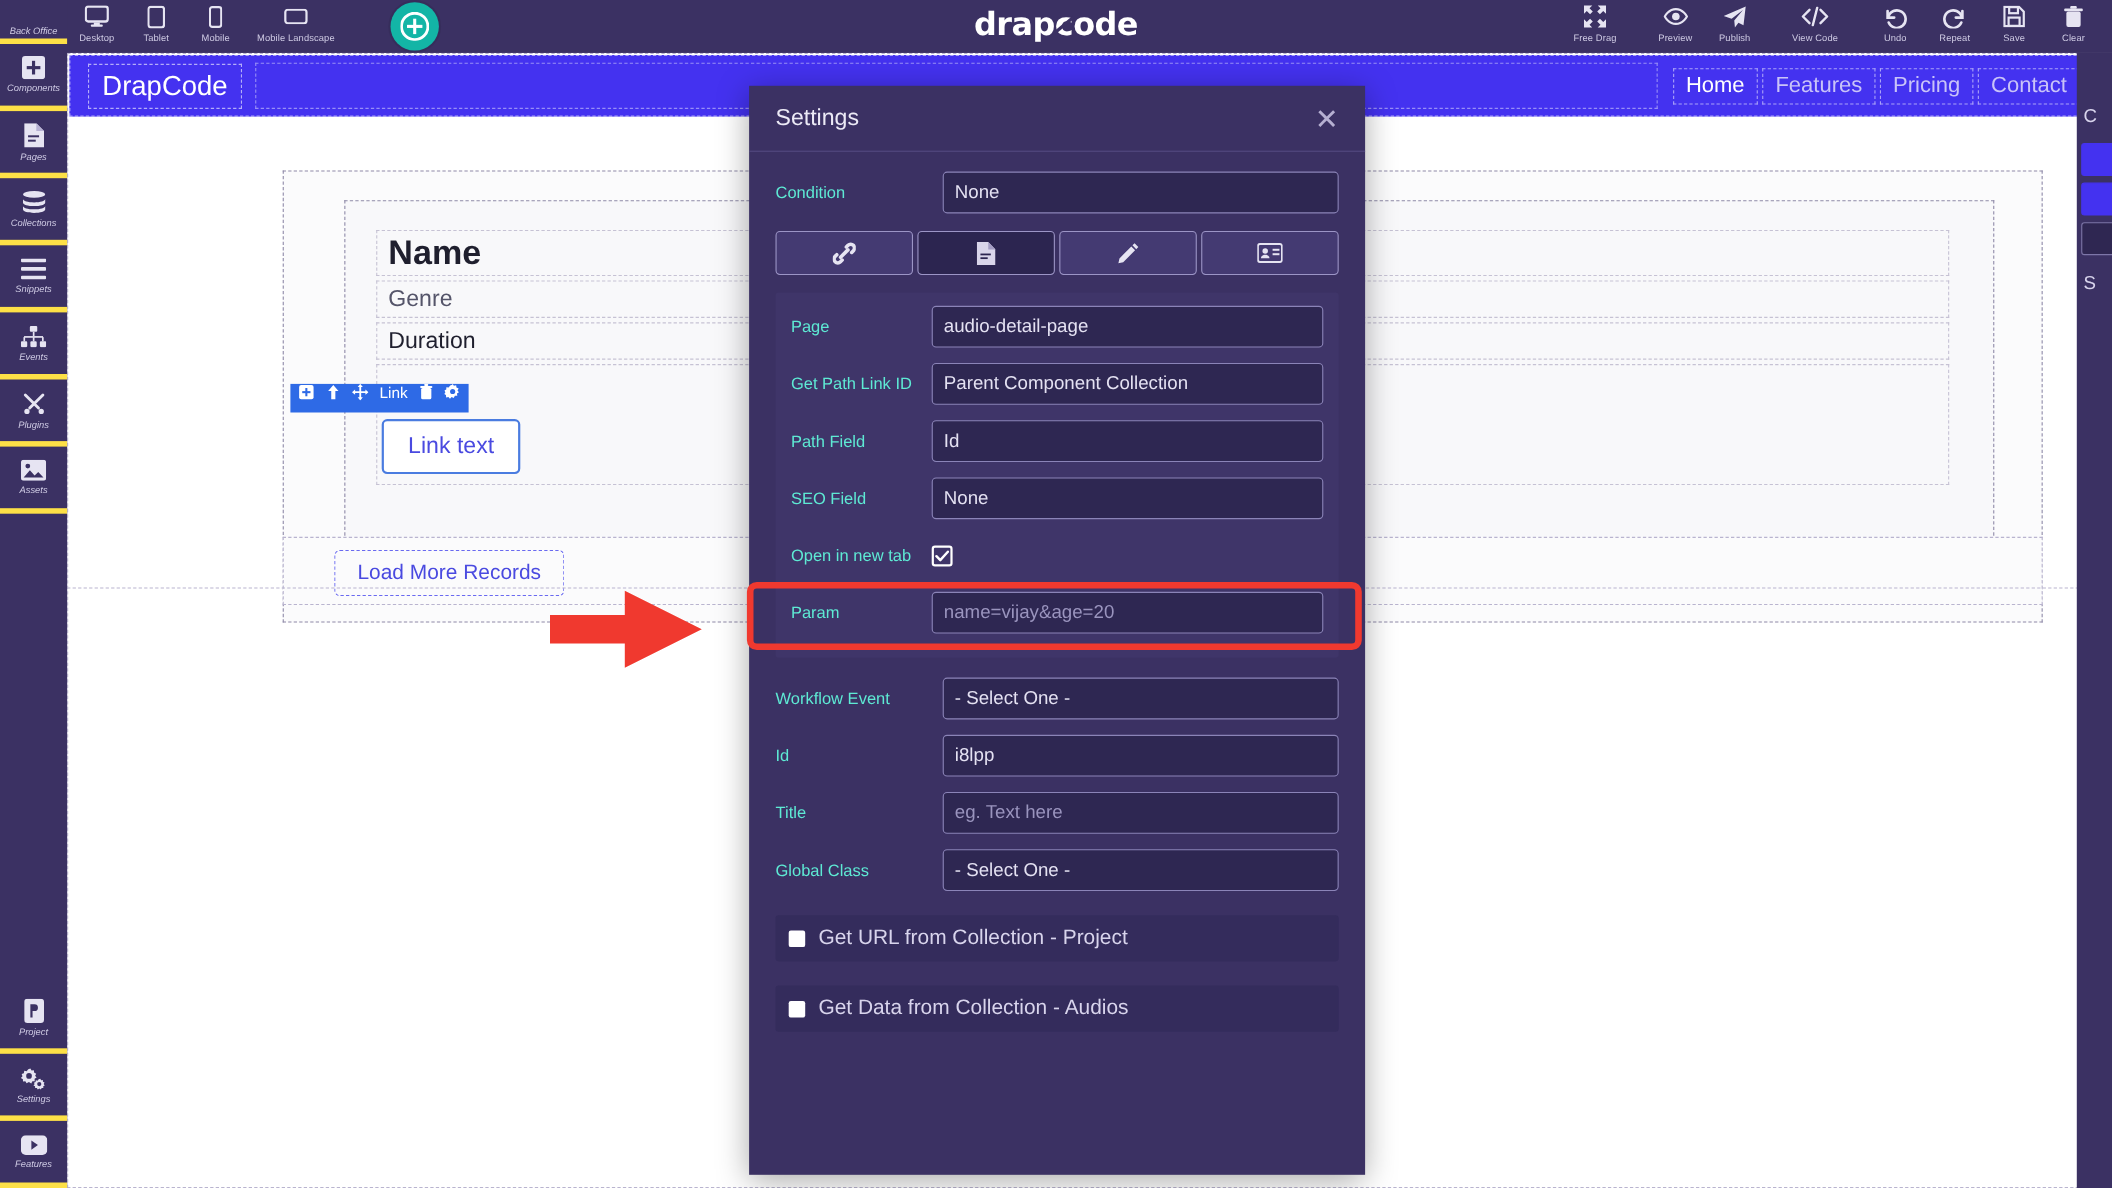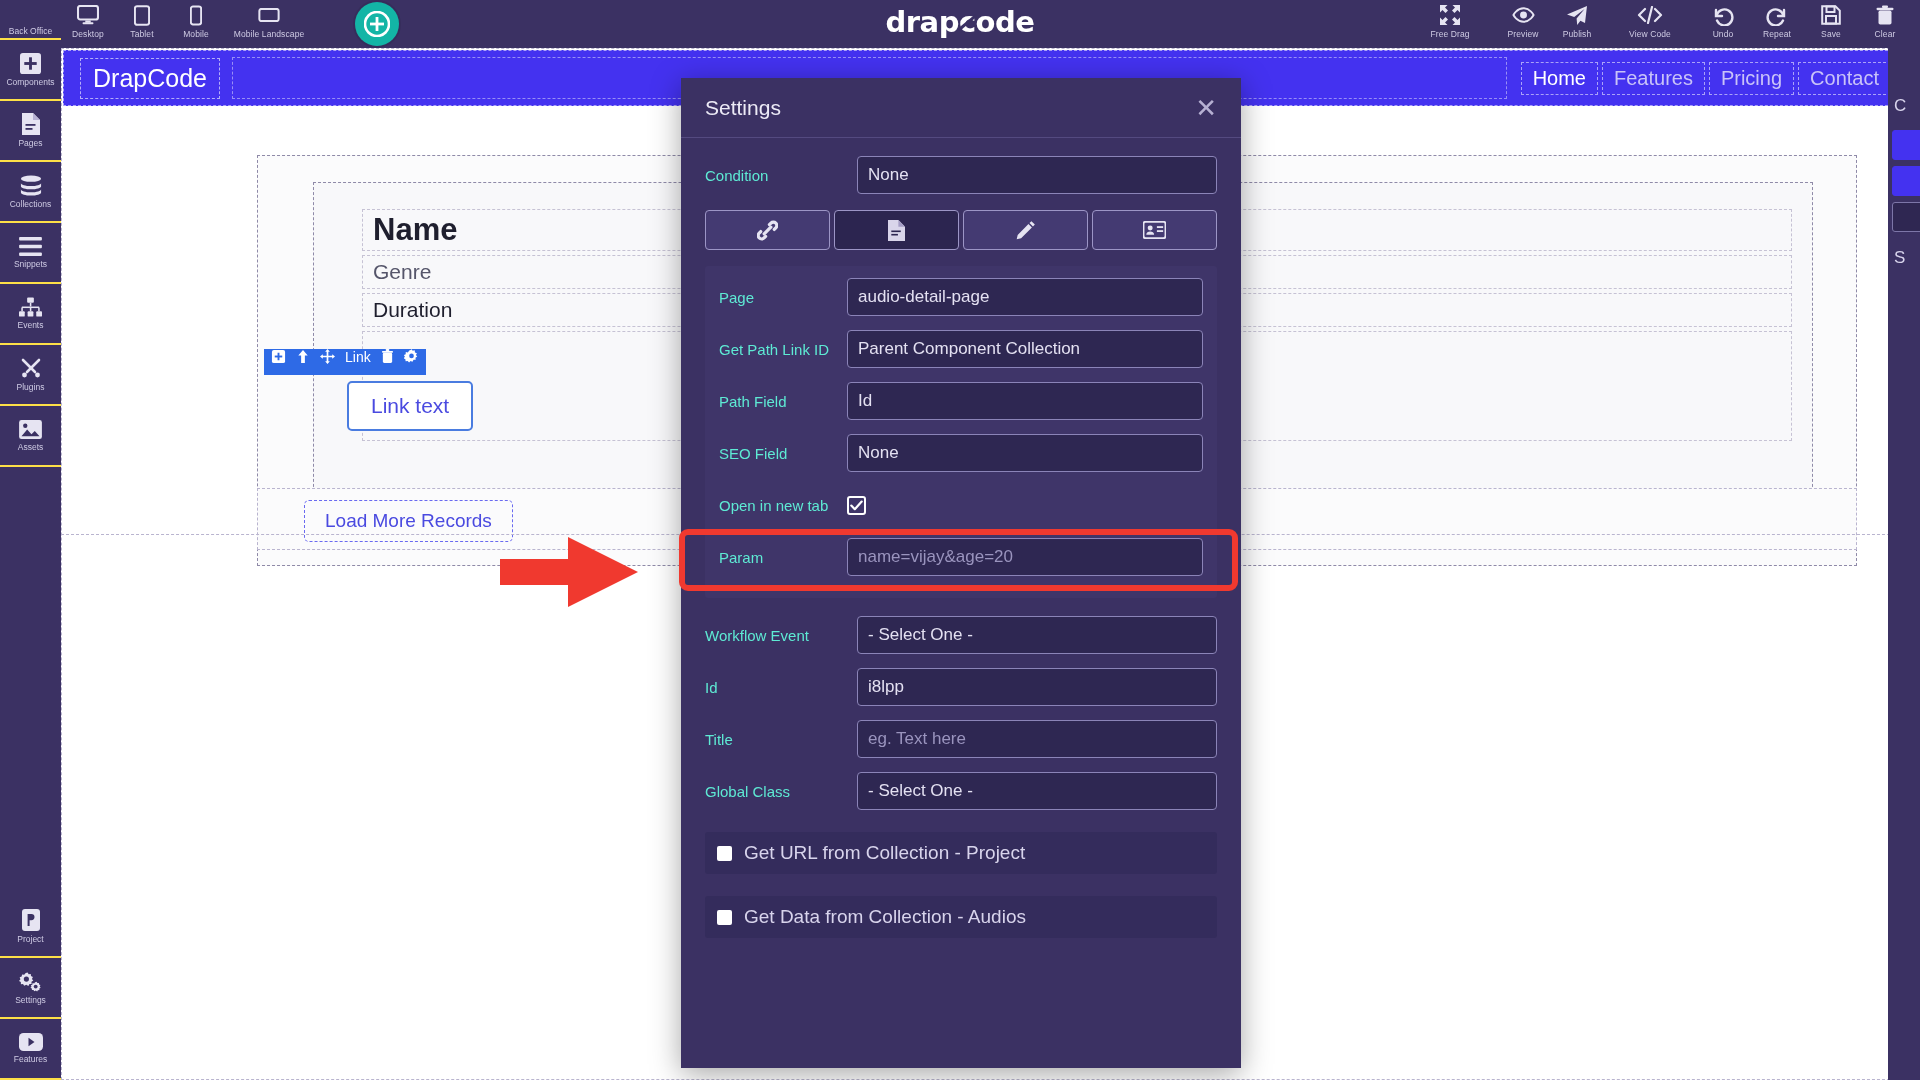--- a/index.html
+++ b/index.html
@@ -64,21 +64,22 @@
     position: absolute; left: 0; top: 0;
     width: 61px; height: 1080px;
     background: #3b3163;
     z-index: 50;
   }
   .sb-item {
     width: 61px; height: 61px;
     display: flex; flex-direction: column;
     align-items: center; justify-content: center;
     color: #e6e4f2; cursor: pointer;
-    border-bottom: 2px solid #fde047;
+    border-bottom: 5px solid #fde047;
+    font-style: italic;
   }
   .sb-item .lbl { font-size: 8.5px; color: #cfcbe4; margin-top: 3px; white-space: nowrap; }
   .sb-top { position: absolute; top: 0; left: 0; }
   .sb-bottom { position: absolute; bottom: 0; left: 0; }
   .sb-item:first-child { border-top: none; }
 
   
   #canvas {
     position: absolute; left: 61px; top: 48px;
     width: 1859px; height: 1032px;
@@ -122,21 +123,21 @@
     border: 1px dashed #8f8aa8;
     background: #fbfbfc;
   }
   #content-inner {
     position: absolute; left: 55px; top: 26px;
     width: 1500px; height: 315px;
     border: 1px dashed #8f8aa8;
     background: #f8f8fa;
   }
   .field-row {
-    position: absolute; left: 48px;
+    position: absolute; left: 28px;
     width: 1430px;
     border: 1px dashed #c6c2d4;
     display: flex; align-items: center;
     padding-left: 10px;
   }
   #row-name  { top: 26px;  height: 42px; }
   #row-genre { top: 72px;  height: 34px; }
   #row-dur   { top: 110px; height: 34px; }
   #row-link  { top: 148px; height: 110px; }
   #txt-name  { font-size: 31px; font-weight: 700; color: #1f1f2e; }

